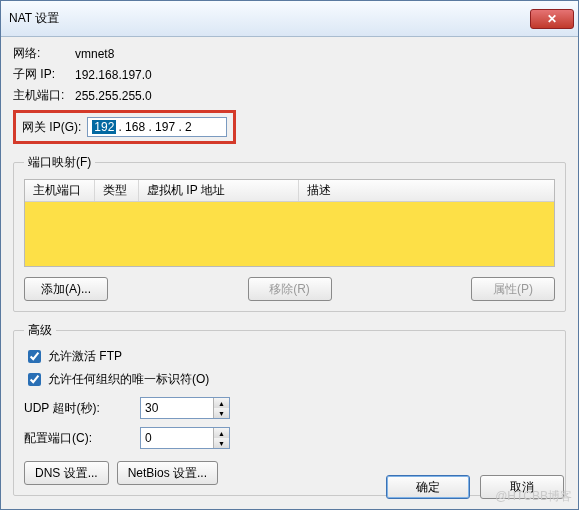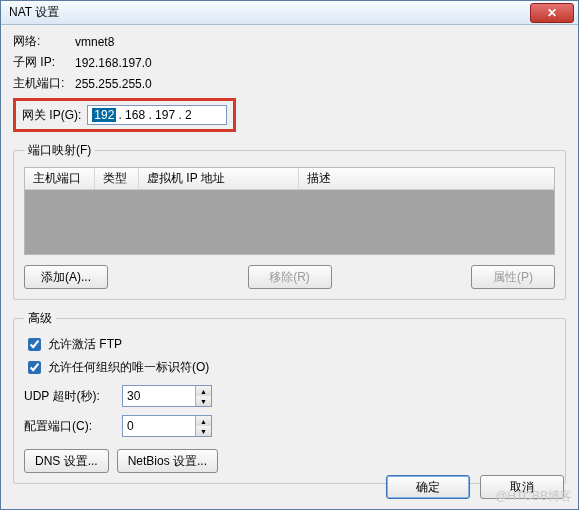--- a/index.html
+++ b/index.html
@@ -1,39 +1,39 @@
 <!DOCTYPE html>
 <html><head>
 <meta charset="utf-8">
 <style>
   * { box-sizing: border-box; font-family: "Microsoft YaHei", "SimSun", Tahoma, sans-serif; font-size: 12px; }
   body { margin: 0; background: #fff; }
   .window { width: 579px; height: 510px; border: 1px solid #5a7aa0; background: #f0f0f0; position: relative; }
-  .titlebar { height: 24px; background: linear-gradient(#f7fbff, #dbe7f5); border-bottom: 1px solid #a9bccf; display: flex; align-items: center; padding: 0 4px 0 8px; }
+  .titlebar { height: 36px; background: linear-gradient(#f7fbff, #dbe7f5); border-bottom: 1px solid #a9bccf; display: flex; align-items: center; padding: 0 4px 0 8px; }
   .titlebar .title { flex: 1; color: #000; }
   .close-btn { width: 44px; height: 20px; background: linear-gradient(#e57373,#c0392b); border: 1px solid #902020; border-radius: 3px; display: flex; align-items: center; justify-content: center; color: #fff; font-weight: bold; cursor: pointer; }
   .content { padding: 8px 12px 0 12px; }
   .row { display: flex; align-items: center; margin-bottom: 4px; }
   .lbl { width: 62px; color: #000; }
   .val { color: #000; }
   .highlight-box { border: 3px solid #d43a2a; padding: 4px 6px; display: inline-flex; align-items: center; margin-top: 2px; }
   .ip-input { border: 1px solid #7a9ac0; background: #fff; height: 20px; width: 140px; display: inline-flex; align-items: center; padding: 0 4px; }
   .ip-sel { background: #0369a1; color: #fff; padding: 0 2px; }
   .ip-rest { padding-left: 2px; }
   fieldset { border: 1px solid #c9c9c9; border-radius: 2px; padding: 8px 10px 10px 10px; margin: 10px 0 0 0; }
   legend { padding: 0 4px; color: #000; }
-  .table-wrap { border: 1px solid #b9b9b9; background: #a3a3a3; height: 88px; overflow: hidden; }
+  .table-wrap { border: 1px solid #b9b9b9; background: #fde047; height: 88px; overflow: hidden; }
   .thead { display: flex; background: linear-gradient(#fdfdfd,#ececec); border-bottom: 1px solid #d0d0d0; height: 22px; align-items: center; }
   .th { padding: 0 8px; border-right: 1px solid #d8d8d8; height: 100%; display: flex; align-items: center; color: #000; }
   .btn-row { display: flex; justify-content: space-between; gap: 12px; margin-top: 10px; }
   .btn { min-width: 84px; height: 24px; border: 1px solid #8a8a8a; background: linear-gradient(#fdfdfd,#e6e6e6); border-radius: 3px; cursor: pointer; padding: 0 10px; }
   .btn:disabled { color: #9a9a9a; cursor: default; }
   .chk { display: flex; align-items: center; gap: 4px; margin-bottom: 4px; }
   .chk input { accent-color: #2a6fb5; }
-  .num-row { display: flex; align-items: center; gap: 8px; margin-top: 8px; }
+  .num-row { display: flex; align-items: center; gap: 26px; margin-top: 8px; }
   .num-lbl { width: 90px; }
   .spin { display: inline-flex; border: 1px solid #7a9ac0; height: 22px; background: #fff; }
   .spin input { border: none; width: 72px; padding: 0 4px; outline: none; }
   .spin .arrows { width: 16px; border-left: 1px solid #b0b0b0; display: flex; flex-direction: column; }
   .spin .arrow { flex: 1; display: flex; align-items: center; justify-content: center; font-size: 7px; background: linear-gradient(#f5f5f5,#dcdcdc); cursor: pointer; line-height: 1; }
   .small-btn-row { display: flex; gap: 8px; margin-top: 12px; }
   .footer { position: absolute; bottom: 10px; right: 14px; display: flex; gap: 10px; }
   .btn.primary { border: 1px solid #3b72b5; box-shadow: 0 0 0 1px #7fb2e6 inset; }
   .watermark { position: absolute; bottom: 4px; right: 6px; color: #c9c9c9; font-size: 12px; pointer-events: none; }
 </style>

